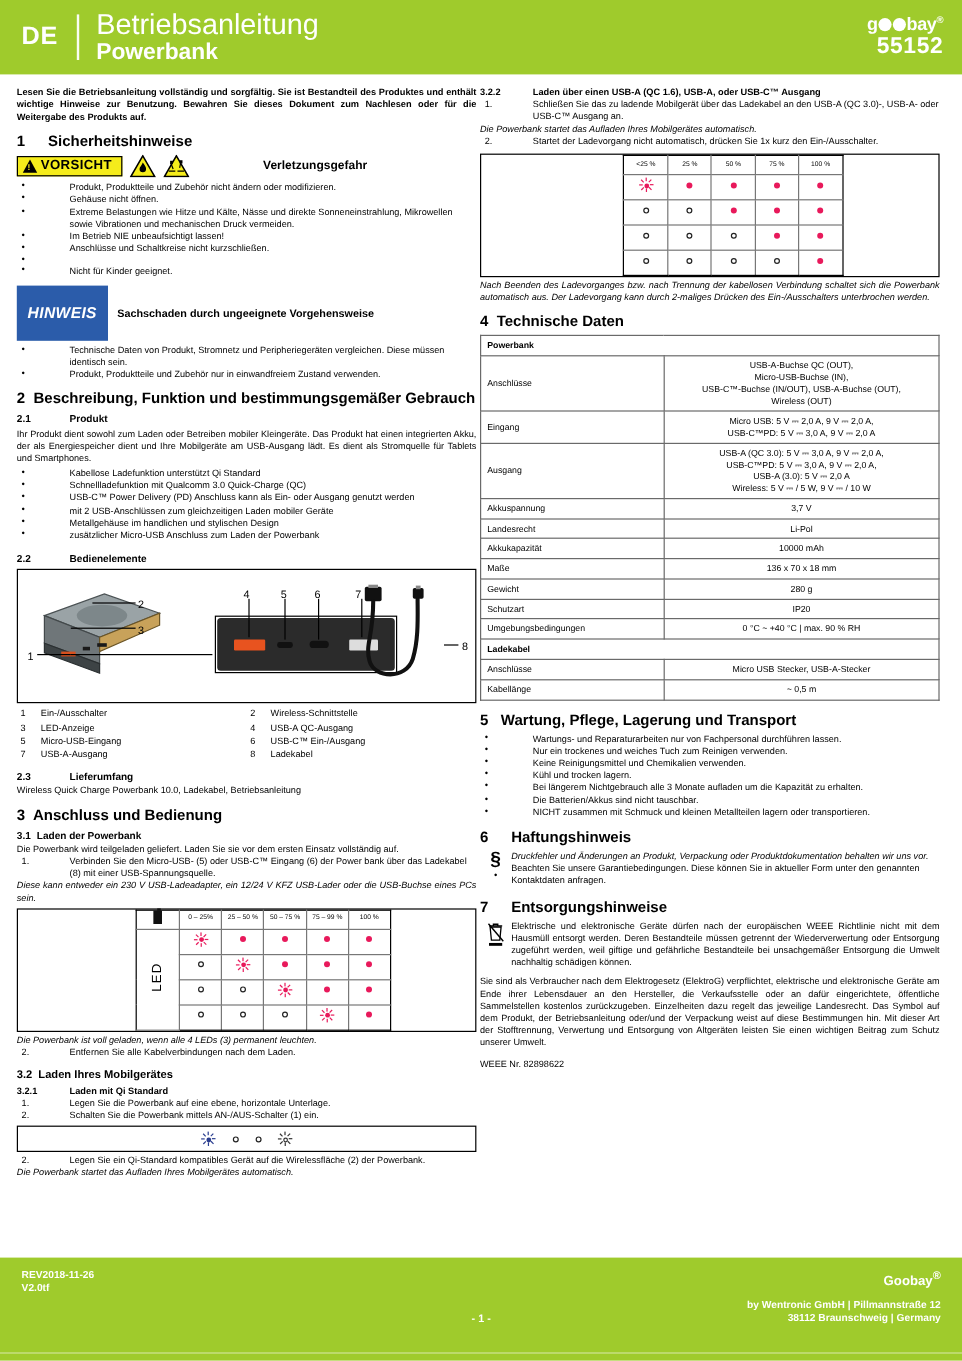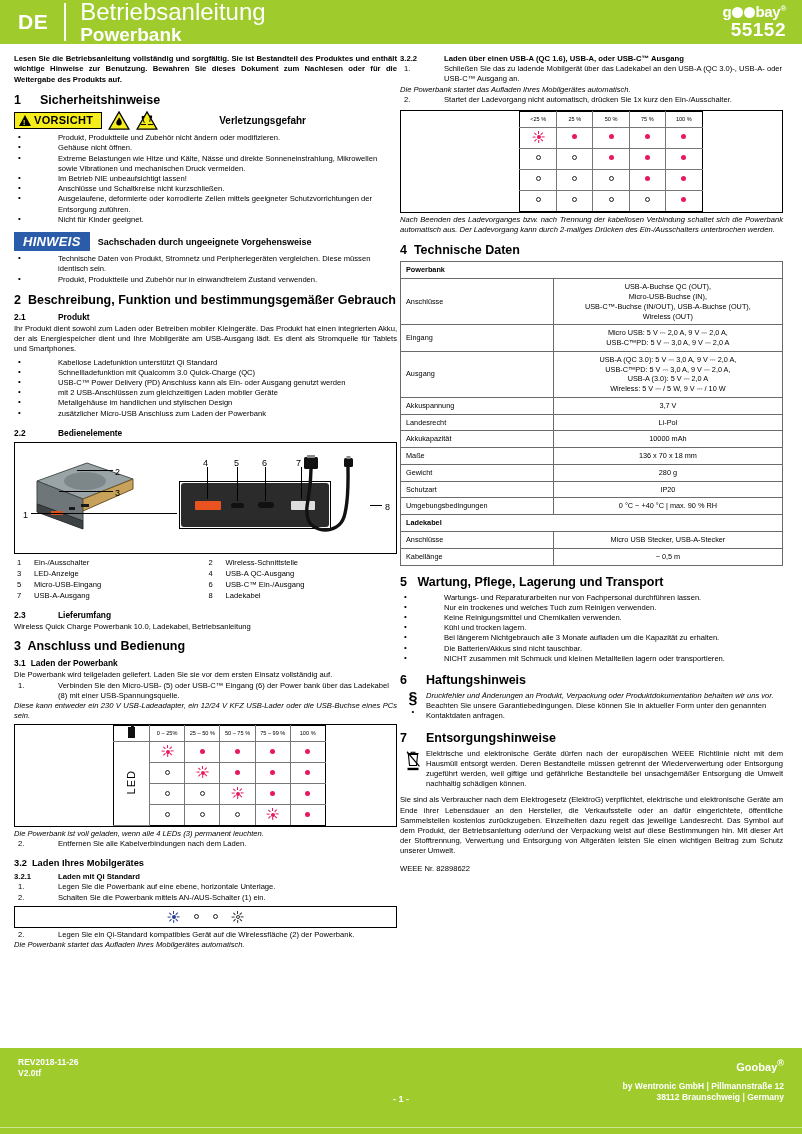--- a/index.html
+++ b/index.html
@@ -9,21 +9,21 @@
     background: #ffffff;
     font-family: "Liberation Sans", sans-serif;
     color: #000;
     position: relative;
     overflow: hidden;
   }
   .page { position: relative; width:802px; height:1134px; }
 
   
   .header {
-    height: 44px; background: #9ACD32; background:#9fcb2c;
+    height: 62px; background: #9ACD32; background:#9fcb2c;
     display:flex; align-items:center; padding: 0 16px 0 18px;
     position:relative;
   }
   .hdr-lang { color:#fff; font-size:21px; font-weight:bold; letter-spacing:.5px; }
   .hdr-sep { width:2px; height:38px; background:#fff; margin:0 14px 0 16px; opacity:.95;}
   .hdr-titles { color:#fff; line-height:1.08; }
   .hdr-t1 { font-size:24px; font-weight:normal;text-align:center; }
   .hdr-t2 { font-size:19px; font-weight:bold; }
   .hdr-right { margin-left:auto; text-align:right; color:#fff; line-height:1.05;}
   .brandmark { font-size:15px; font-weight:bold; letter-spacing:-.3px; position:relative; display:inline-block;}
@@ -71,21 +71,21 @@
     height:17px;
   }
   .tri-black { width:0;height:0;border-left:6px solid transparent;border-right:6px solid transparent;border-bottom:11px solid #000; position:relative;}
   .tri-black::after{content:"!";position:absolute;left:-2px;top:3px;color:#F5EC1B;font-size:7px;font-weight:bold;}
   .wtri { width:22px; height:19px; }
   .warn-label { font-size:10px; font-weight:bold; margin-left:55px;}
 
   .hinweis-row { display:flex; align-items:center; gap:8px; margin:7px 0 3px 0;}
   .hinweis {
     background:#2B5CAA; color:#fff; font-style:italic; font-weight:bold;
-    font-size:13px; padding:1px 9px; letter-spacing:.3px;
+    font-size:13px; padding:14px 9px; letter-spacing:.3px;
   }
   .hinweis-label { font-size:9px; font-weight:bold; }
 
   
   .diagram {
     border:1px solid #000; height:112px; margin:3px 0 4px 0; position:relative; background:#fff;
   }
   .pb-iso { position:absolute; left:14px; top:16px; width:112px; height:78px; }
   .pb-front { position:absolute; left:164px; top:38px; width:152px; height:48px; border:1px solid #000;}
   .pb-front-inner { position:absolute; left:166px; top:40px; width:148px; height:44px; background:#2b2b2b; border-radius:3px;}
@@ -220,21 +220,20 @@
         <li>
             <span class="b">•</span>
             <span class="t">Im Betrieb NIE unbeaufsichtigt lassen!</span>
           </li>
         <li>
             <span class="b">•</span>
             <span class="t">Anschlüsse und Schaltkreise nicht kurzschließen.</span>
           </li>
         <li>
             <span class="b">•</span>
-            <span class="t">Ausgelaufene, deformierte oder korrodierte Zellen mittels geeigneter Schutzvorrichtungen der Entsorgung zuführen.</span>
           </li>
         <li>
             <span class="b">•</span>
             <span class="t">Nicht für Kinder geeignet.</span>
           </li>
       </ul>
 
       <div class="hinweis-row">
         <div class="hinweis">HINWEIS</div>
         <span class="hinweis-label">Sachschaden durch ungeeignete Vorgehensweise</span>

